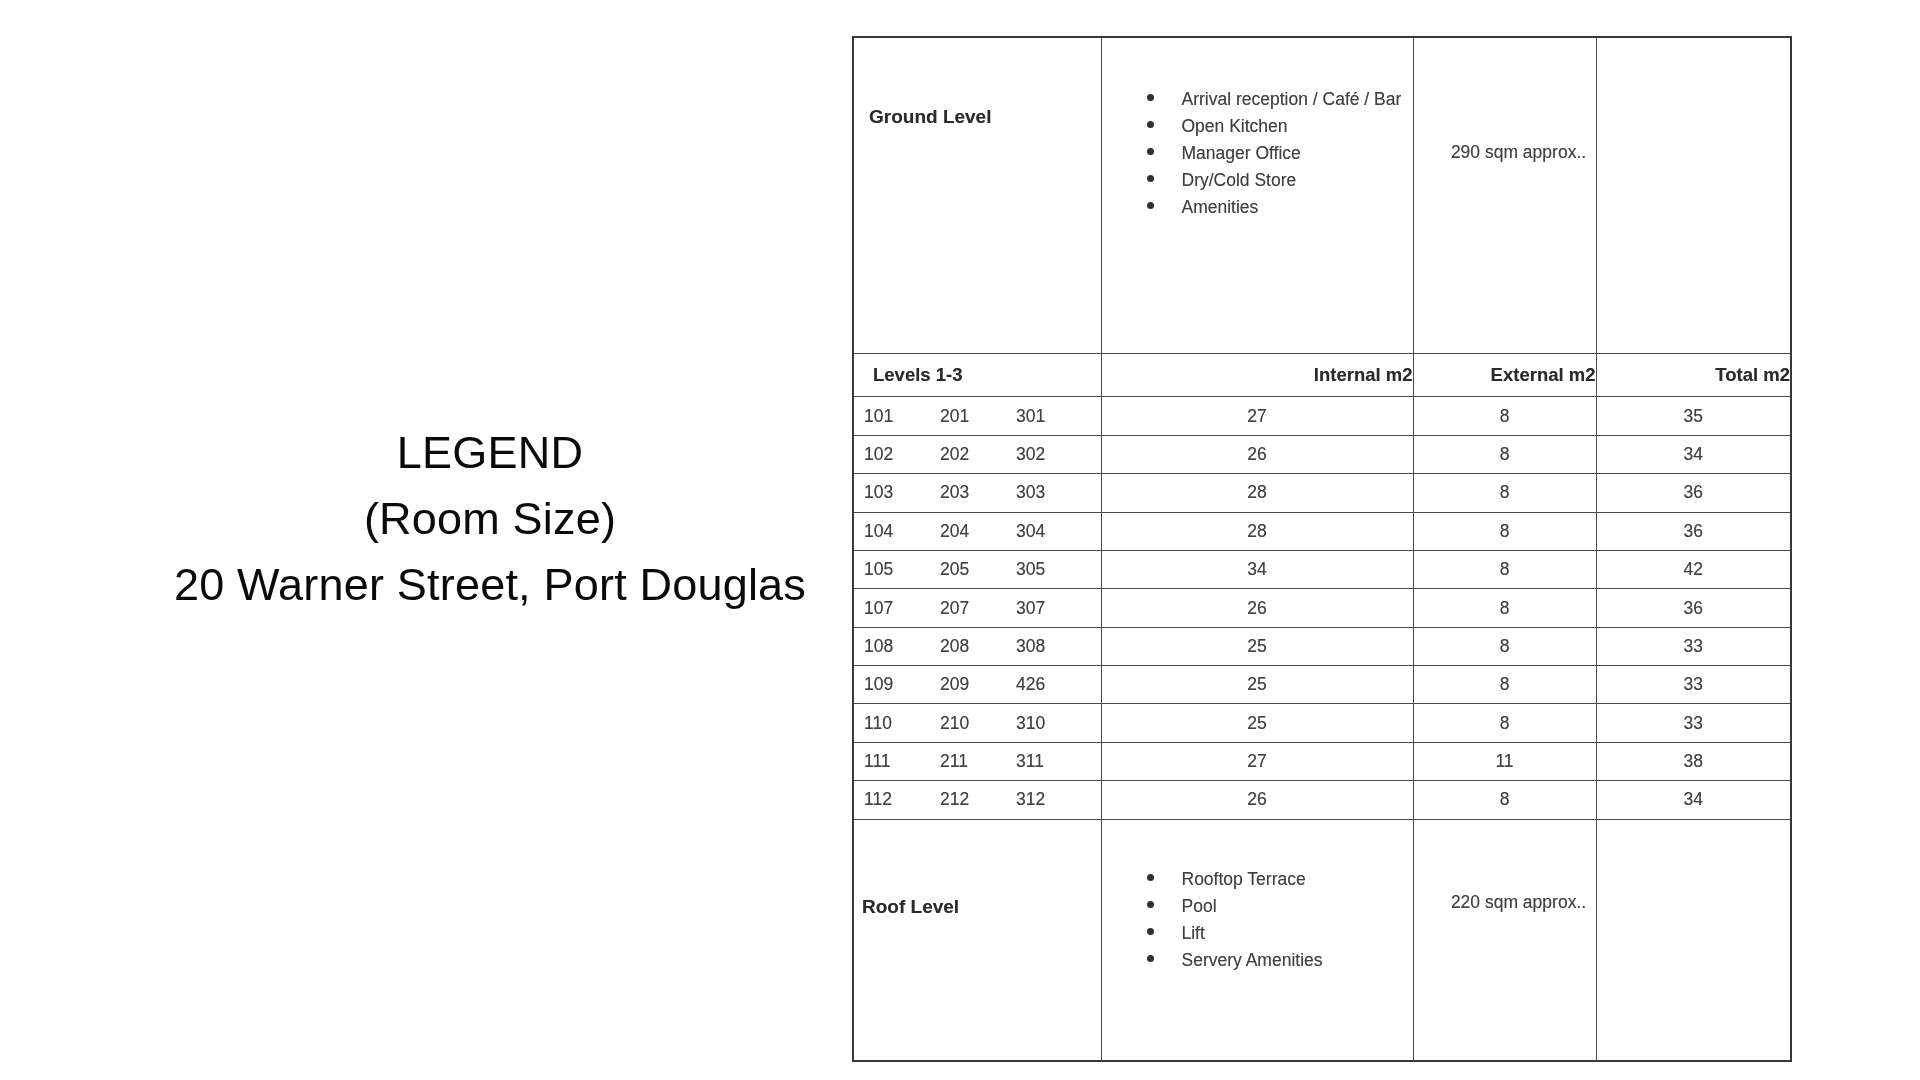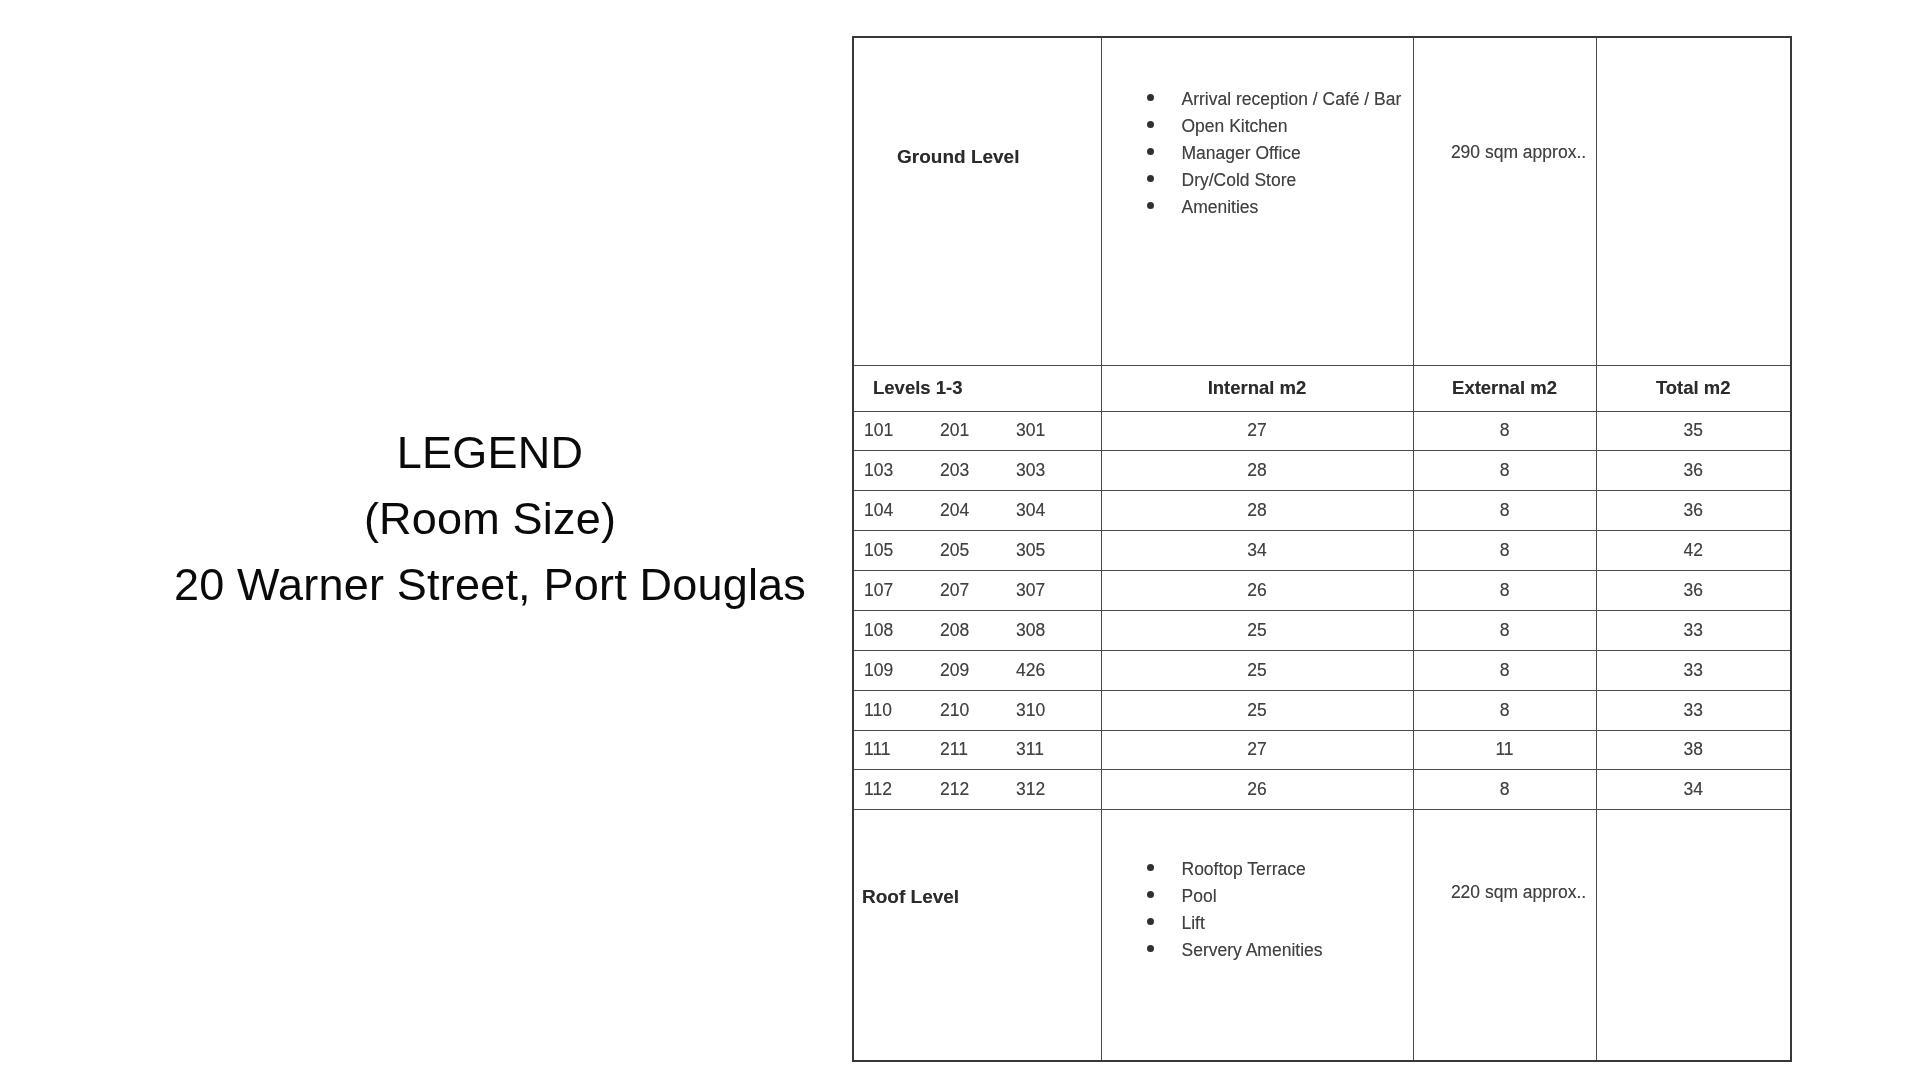--- a/index.html
+++ b/index.html
@@ -52,21 +52,21 @@
 
   
   .label-cell span {
     display: inline-block;
     padding-left: 15px;
     font-size: 19px;
     font-weight: 700;
     color: var(--label-ink, #2b2b2b);
     text-shadow: 0 0 0.5px rgba(50,50,50,.45);
   }
-  tr.ground-row .label-cell span { padding-top: 108px; margin-left: 28px; }
+  tr.ground-row .label-cell span { padding-top: 68px; }
   tr.roof-row   .label-cell span { padding-top: 76px; padding-left: 8px;  }
 
   
   .features { padding-left: 45px; }
   tr.ground-row .features { padding-top: 48px; }
   tr.roof-row   .features { padding-top: 46px; }
   .feat { display: flex; align-items: baseline; line-height: 27px; }
   .dot {
     width: 7px; height: 7px;
     border-radius: 50%;
@@ -97,21 +97,21 @@
 
   
   tr.header-row td {
     vertical-align: middle;
     font-size: 18.5px;
     font-weight: 700;
     color: var(--label-ink, #2b2b2b);
     text-shadow: 0 0 0.5px rgba(50,50,50,.45);
   }
   tr.header-row td.hleft  { text-align: left; padding-left: 19px; }
-  tr.header-row td.hmid   { text-align: center; }
+  tr.header-row td.hmid   { text-align: right; }
 
   
   tr.room-row td { vertical-align: middle; font-size: 17.5px; }
   td.rooms-cell { padding-left: 15px; }
   td.rooms-cell .rn {
     display: inline-block;
     width: 66px;
     text-align: left;
     text-shadow: 0 0 0.5px rgba(70,70,70,.5);
     padding-left: 10px;
@@ -184,20 +184,28 @@
       <tr class="room-row">
     <td class="rooms-cell">
       <span class="rn">101</span><span class="rn">201</span><span class="rn">301</span>
     </td>
     <td class="num-cell">27</td>
     <td class="num-cell">8</td>
     <td class="num-cell">35</td>
   </tr>
         <tr class="room-row">
     <td class="rooms-cell">
+      <span class="rn">102</span><span class="rn">202</span><span class="rn">302</span>
+    </td>
+    <td class="num-cell">26</td>
+    <td class="num-cell">8</td>
+    <td class="num-cell">34</td>
+  </tr>
+        <tr class="room-row">
+    <td class="rooms-cell">
       <span class="rn">103</span><span class="rn">203</span><span class="rn">303</span>
     </td>
     <td class="num-cell">28</td>
     <td class="num-cell">8</td>
     <td class="num-cell">36</td>
   </tr>
         <tr class="room-row">
     <td class="rooms-cell">
       <span class="rn">104</span><span class="rn">204</span><span class="rn">304</span>
     </td>

